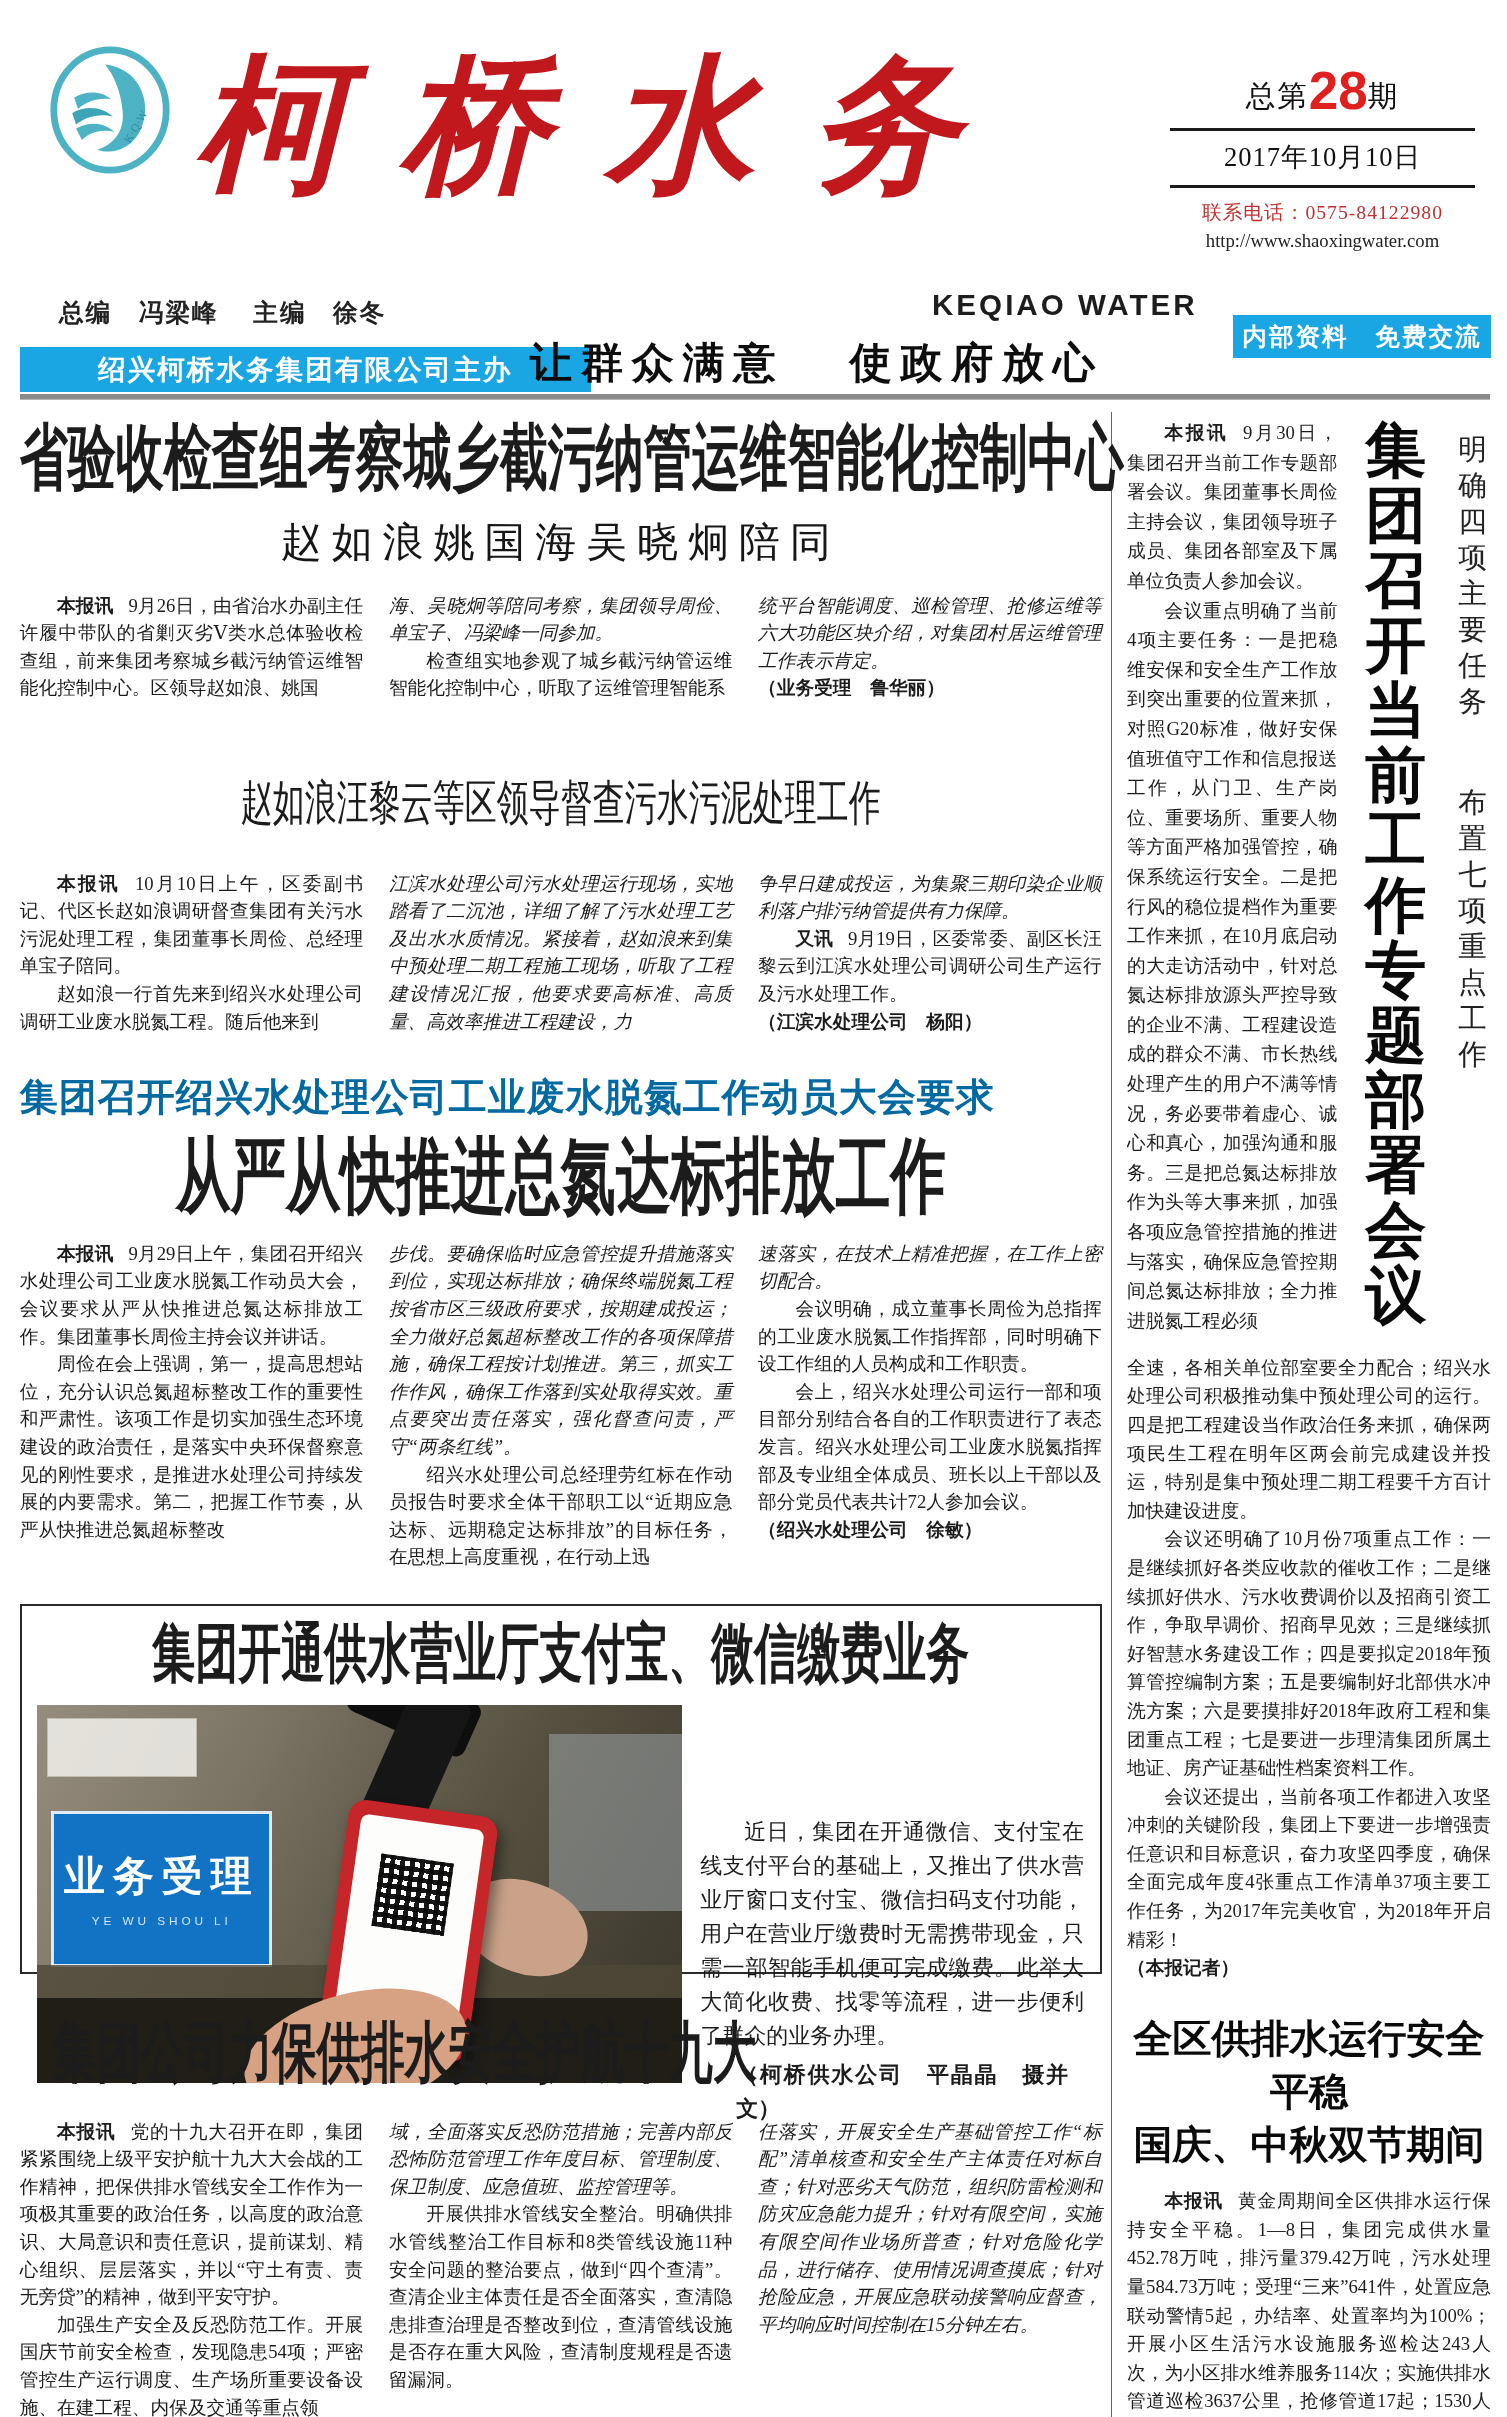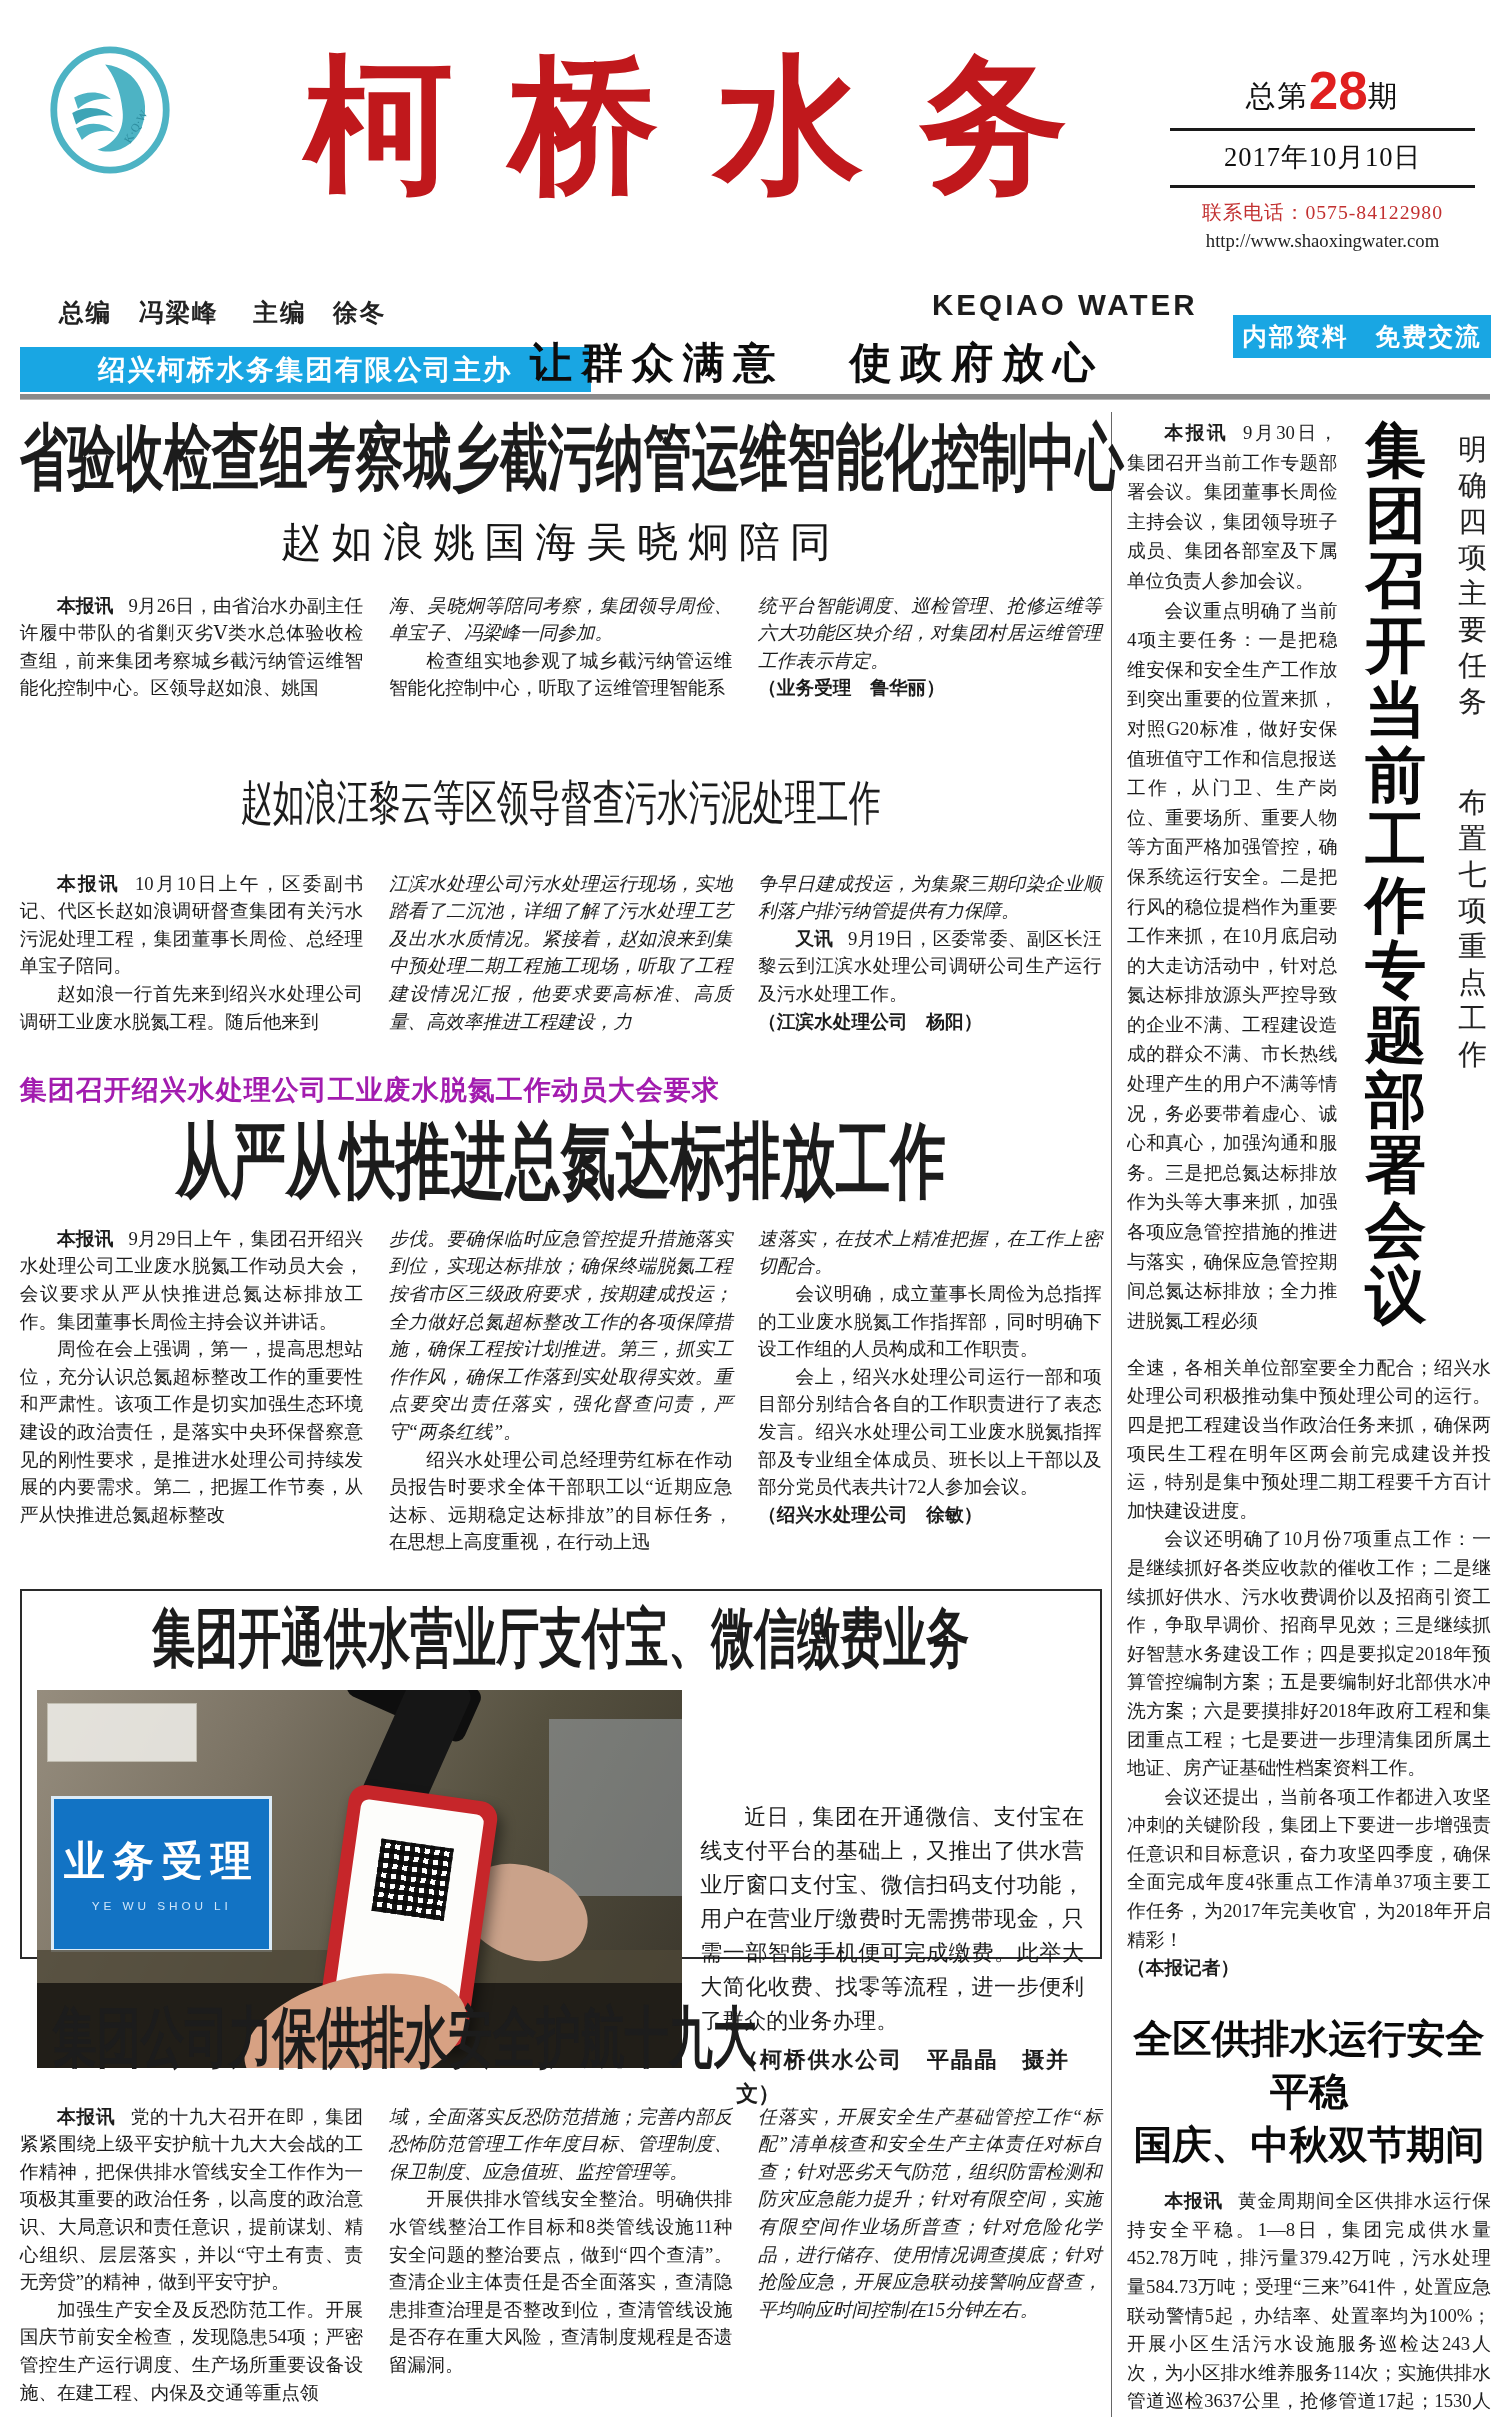--- a/index.html
+++ b/index.html
@@ -3,23 +3,23 @@
 <meta charset="utf-8">
 <style>
   html,body{margin:0;padding:0;background:#e8e8e8;}
   .page{position:relative;width:1507px;height:2417px;margin:0 auto;background:#ffffff;
         font-family:"Liberation Serif","DejaVu Serif",serif;color:#1c1c1c;overflow:hidden;}
   .sans{font-family:"Liberation Sans","DejaVu Sans",sans-serif;}
 
   
   .masthead{position:absolute;left:0;top:0;width:1507px;height:404px;}
   .logo{position:absolute;left:47px;top:45px;width:126px;height:130px;}
-  .paper-title{position:absolute;left:179px;top:17.7px;width:946px;height:227px;
+  .paper-title{position:absolute;left:196px;top:17.7px;width:946px;height:227px;
                font-size:148px;font-weight:bold;color:#c0181c;letter-spacing:57px;
-               white-space:nowrap;line-height:217px;text-align:right;}
+               font-style:italic;white-space:nowrap;line-height:217px;}
   .issuebox{position:absolute;left:1170px;top:57px;width:305px;text-align:center;}
   .issue-line{font-size:29.6px;color:#111;letter-spacing:2px;}
   .issue-no{font-size:53px;color:#e01f1f;font-weight:bold;letter-spacing:0;position:relative;top:3px;}
   .issuebox hr{border:none;border-top:3px solid #1a1a1a;margin:9.9px 0 7.9px 0;}
   .pub-date{font-size:26.6px;color:#111;letter-spacing:1px;}
   .phone{font-size:19.7px;color:#c23030;margin-top:11.8px;letter-spacing:1px;}
   .site{font-size:18.7px;color:#222;margin-top:3.9px;}
   .editors{position:absolute;left:59px;top:296px;font-size:24.6px;font-weight:600;color:#222;letter-spacing:2px;}
   .en-title{position:absolute;left:932px;top:288px;font-size:29.6px;font-weight:bold;color:#1d1d1d;letter-spacing:3px;}
   .badge{position:absolute;left:1233px;top:315px;width:258px;height:43px;background:#19a6e3;
@@ -40,21 +40,21 @@
   .bodytext p{margin:0;text-align:justify;text-indent:2em;}
   .bodytext p.noind{text-indent:0;font-style:italic;}
   .lead{font-family:"Liberation Sans","DejaVu Sans",sans-serif;font-weight:bold;margin-right:0.8em;}
   .cols3{display:flex;gap:25.6px;}
   .cols3 .col{flex:1;font-size:18.7px;line-height:27.6px;}
   .sig{text-align:right;font-weight:bold;padding-right:15.8px;text-indent:0 !important;}
 
   .a1-head{font-size:48px;font-weight:900;letter-spacing:0;height:95px;line-height:95px;}
   .a1-sub{text-align:center;font-size:41px;color:#161616;letter-spacing:9.9px;margin-top:7.9px;}
   .a2-head{font-size:32px;font-weight:400;height:81px;line-height:81px;margin-top:63px;}
-  .a3-kicker{font-size:27px;font-weight:bold;letter-spacing:1px;margin-top:37px;color:#a21caf;}
+  .a3-kicker{font-size:38px;font-weight:bold;letter-spacing:1px;margin-top:37px;color:#0369a1;}
   .a3-head{font-size:55px;font-weight:900;height:91px;line-height:91px;margin-top:9.9px;}
 
   
   .photobox{margin-top:33px;border:2px solid #2a2a2a;padding:13.8px 15.8px 15.8px 15.8px;height:370px;box-sizing:border-box;}
   .a6-head{font-size:43px;font-weight:900;height:71px;line-height:71px;margin-bottom:13.8px;}
   .a6-body{display:flex;gap:17.7px;height:378px;}
   .photo{position:relative;width:645px;height:378px;overflow:hidden;flex:none;
          background:linear-gradient(118deg,#968d7e 0%,#7a7263 30%,#55503f 62%,#39352b 100%);}
   .photo-card{position:absolute;left:9.9px;top:13.8px;width:148px;height:57px;background:#f2f1ec;opacity:.85;border:1px solid #c9c6ba;}
   .service-sign{position:absolute;left:13.8px;top:106px;width:215px;height:150px;background:#1273c4;

